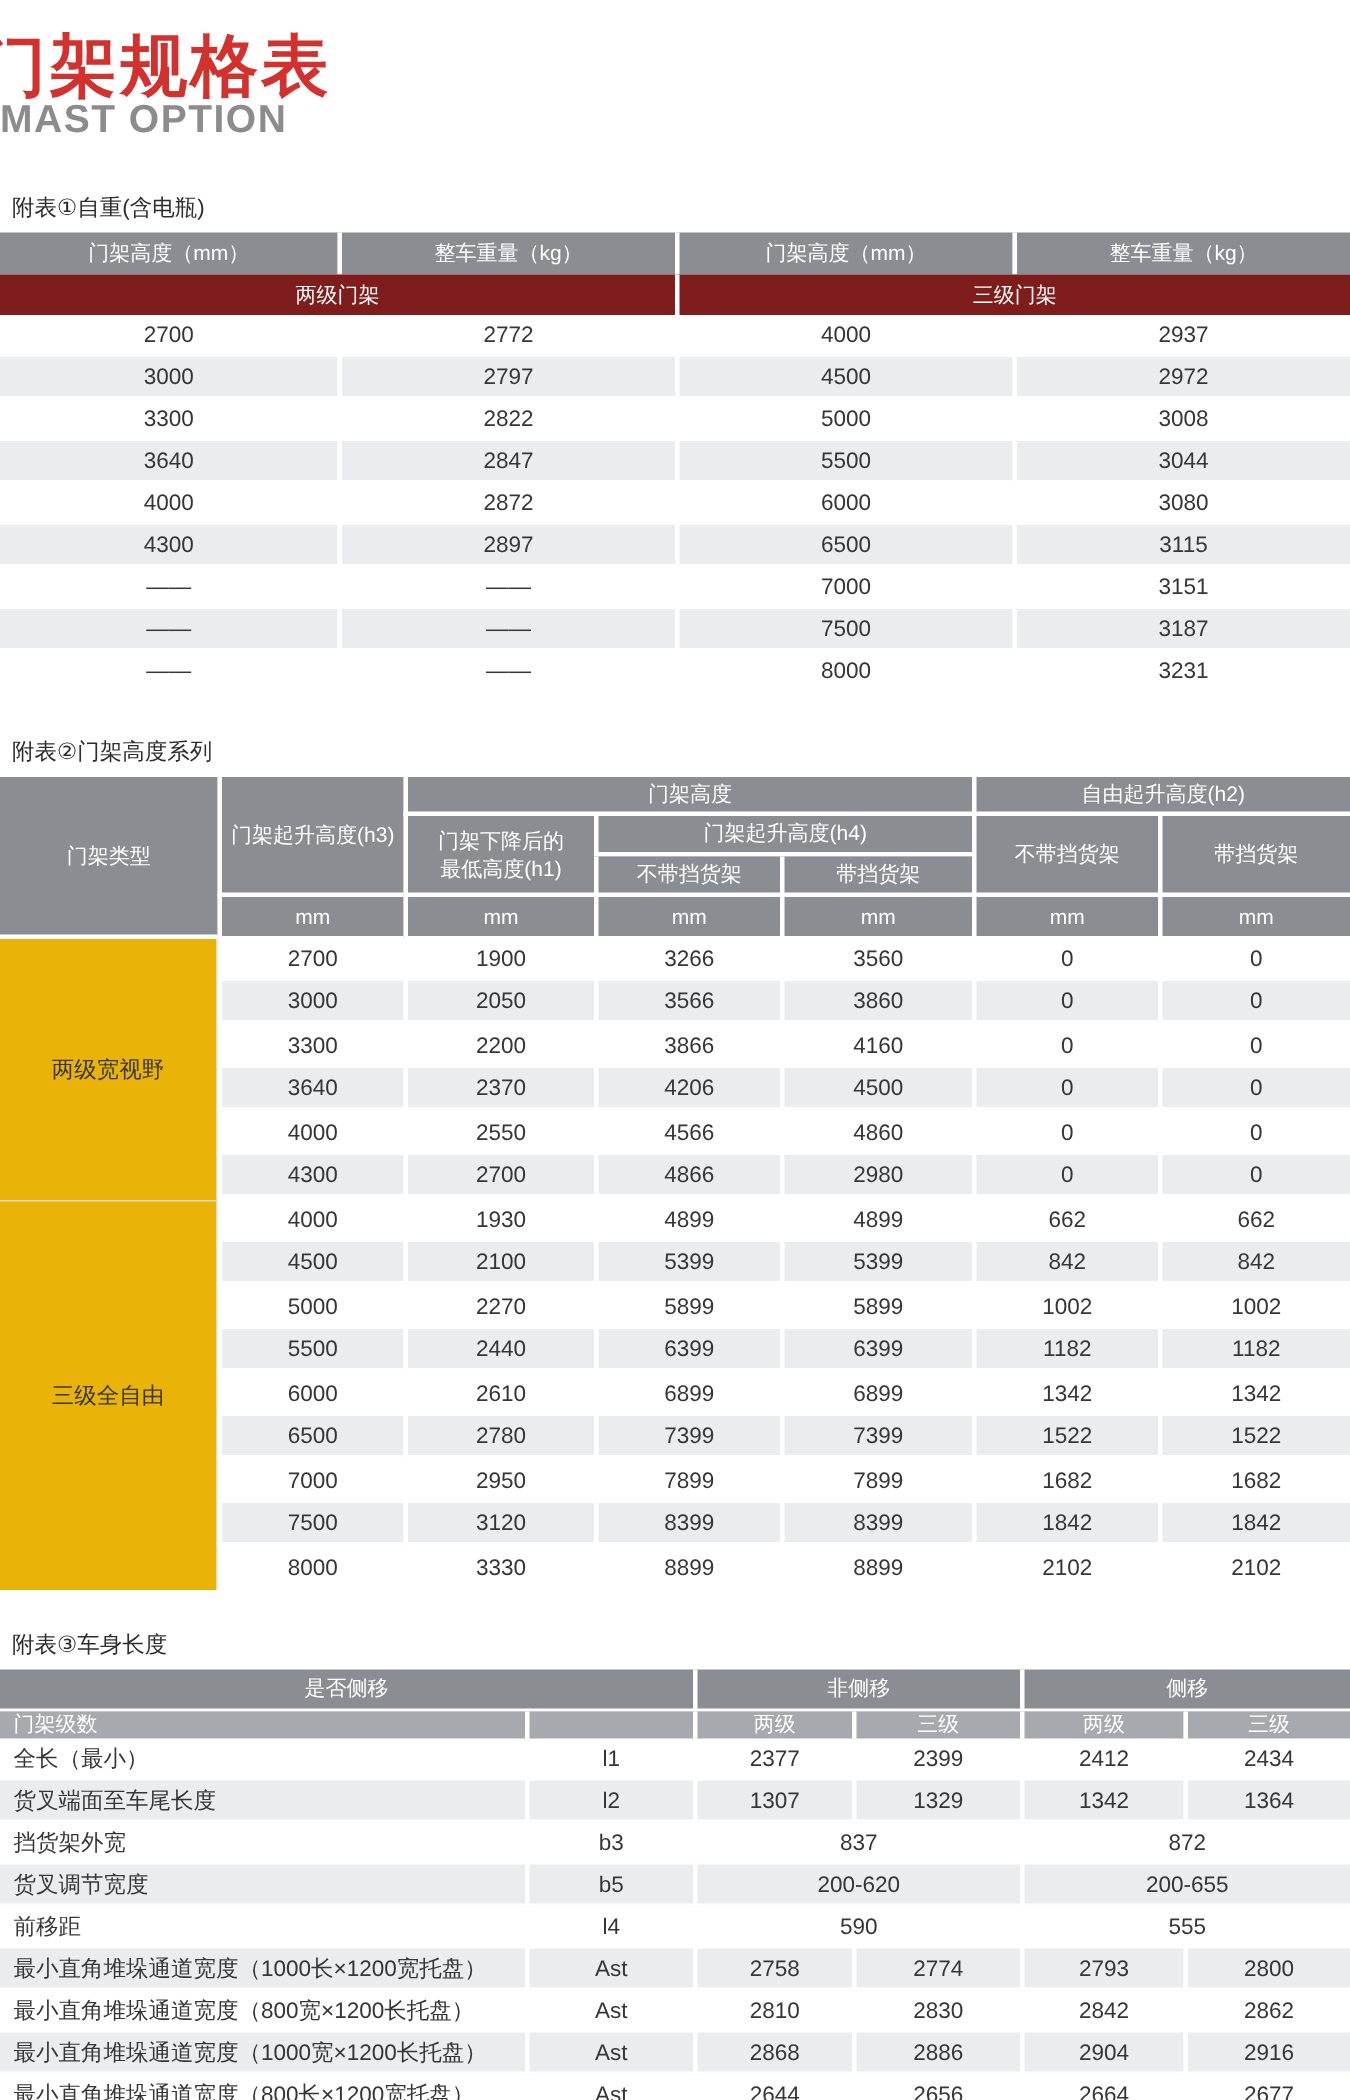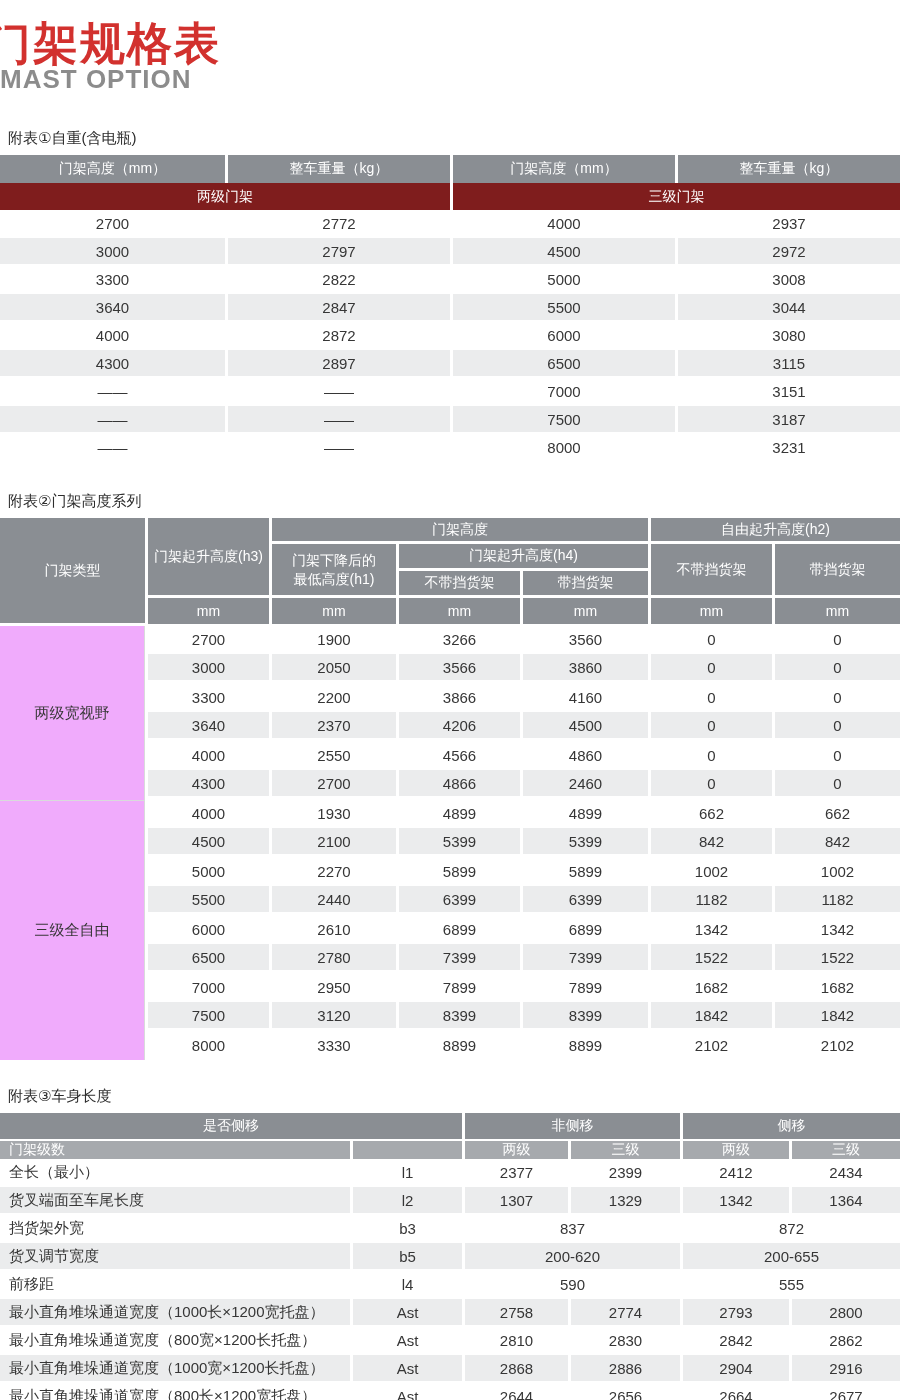--- a/index.html
+++ b/index.html
@@ -43,21 +43,21 @@
   
   .t2 thead th{background:#8a8e93;border-bottom:3px solid #fff;}
   .t2 tr.g1 th{height:23px;}
   .t2 tr.g2 th{height:24px;}
   .t2 tr.g3 th{height:24px;}
   .t2 tr.unit th{height:26px;border-bottom:2px solid #fff;margin-left:44px;}
   .t2 .twolines span{display:block;line-height:19px;}
   .t2 td{height:25px;}
   .t2 tr.pair-end td{border-bottom-width:4px;}
   .t2 td.group-cell{
-    background:#f0abfc;border-right:1px solid #d9dadb;border-bottom:none;
+    background:#eab308;border-right:1px solid #d9dadb;border-bottom:none;
     font-size:15px;
   }
   .t2 td.group-sep{border-top:1px solid #d9dadb;}
   
   .t3 tr.main th{background:#8a8e93;height:26px;border-bottom:2px solid #fff;}
   .t3 tr.sub th{background:#a6a9ad;height:16px;font-family:Liberation Mono, monospace;}
   .t3 th.lab,.t3 td.lab{text-align:left;padding-left:9px;}
 </style>
 </head>
 <body>
@@ -224,21 +224,21 @@
         <td class="bl">2550</td>
         <td class="bl">4566</td>
         <td class="bl">4860</td>
         <td class="bl">0</td>
         <td class="bl">0</td>
       </tr>
       <tr class="alt pair-end">
         <td class="bl">4300</td>
         <td class="bl">2700</td>
         <td class="bl">4866</td>
-        <td class="bl">2460</td>
+        <td class="bl">2980</td>
         <td class="bl">0</td>
         <td class="bl">0</td>
       </tr>
       <tr class="">
         <td class="group-cell group-sep" rowspan="9">三级全自由</td>
         <td class="bl">4000</td>
         <td class="bl">1930</td>
         <td class="bl">4899</td>
         <td class="bl">4899</td>
         <td class="bl">662</td>

